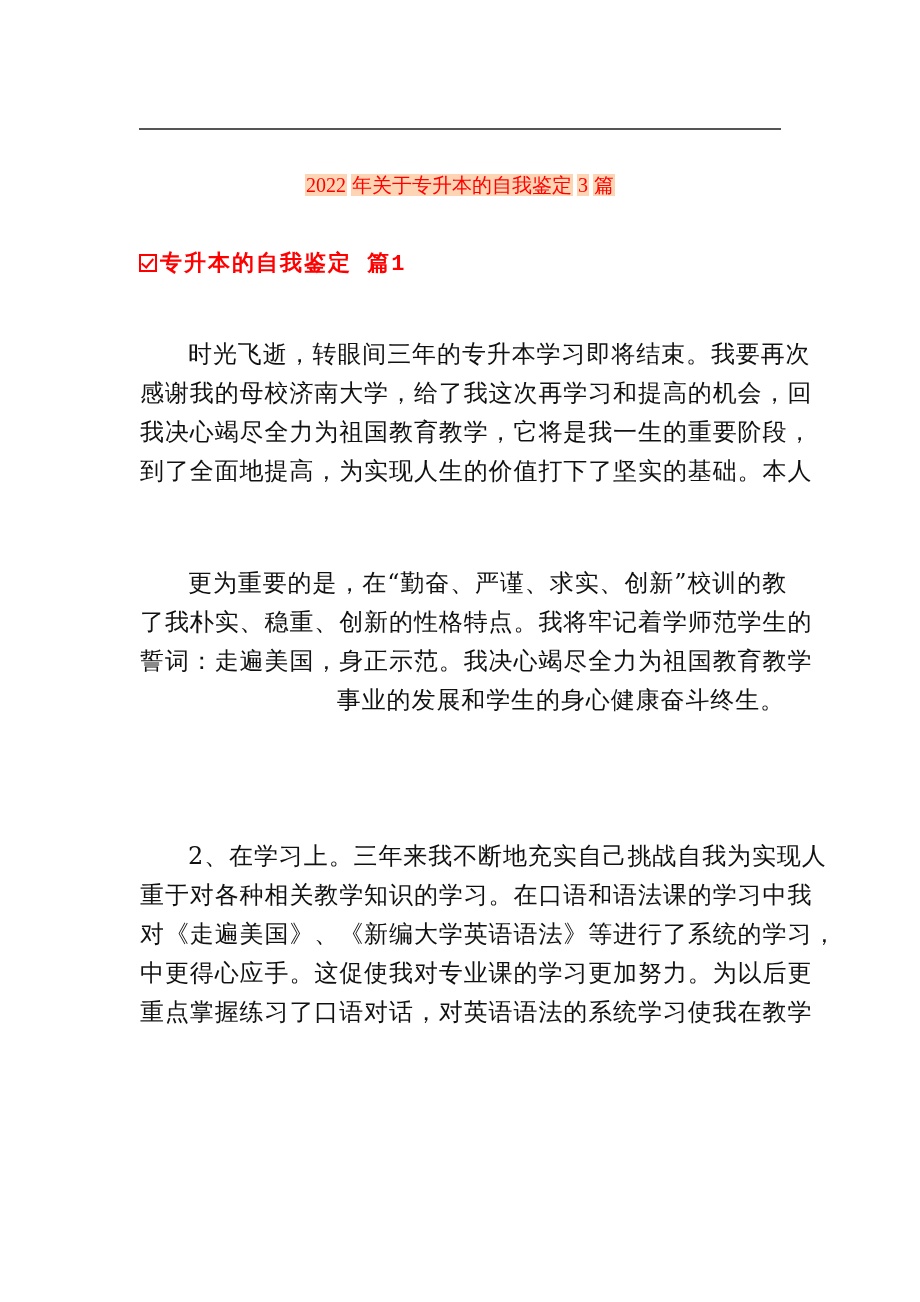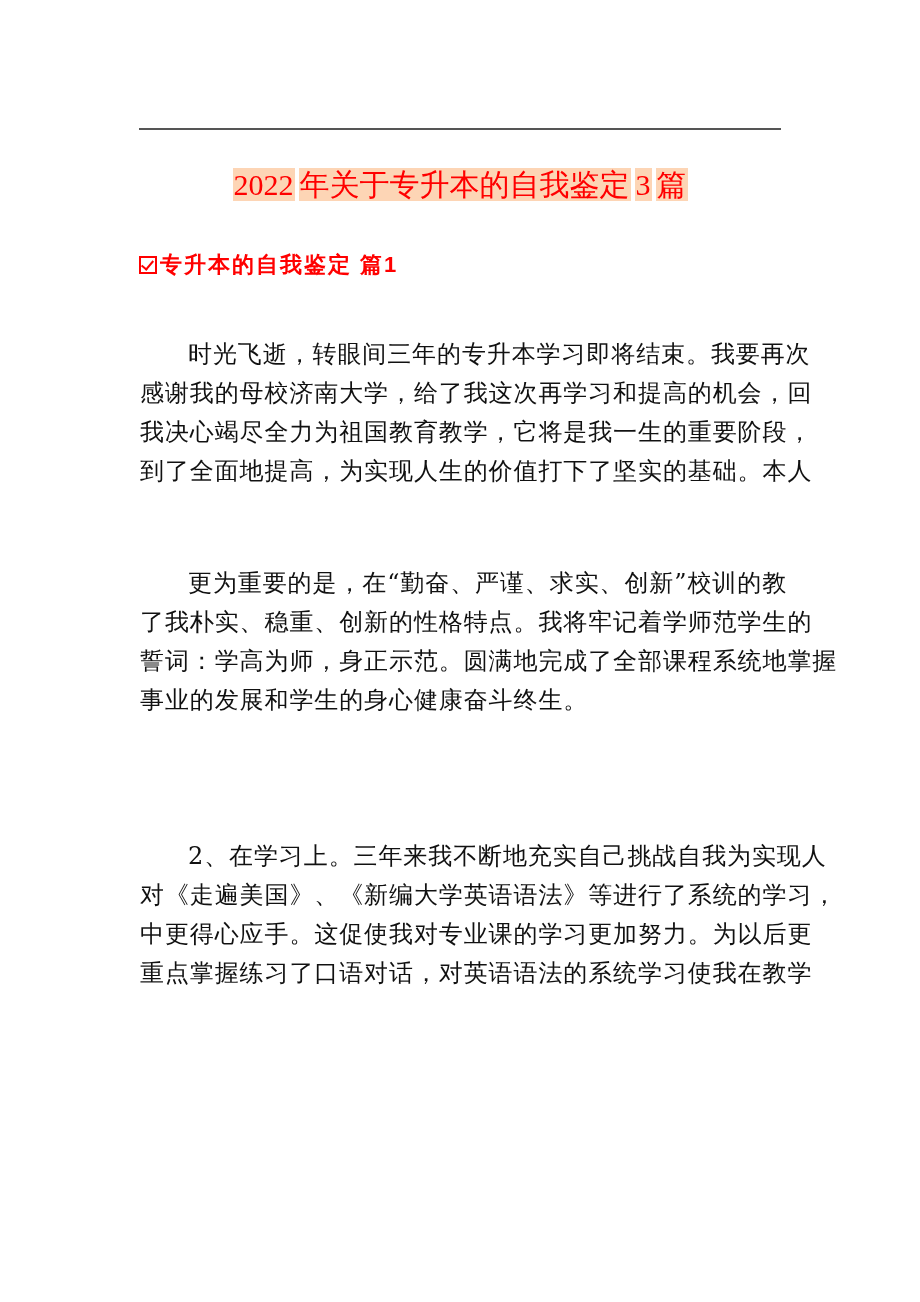--- a/index.html
+++ b/index.html
@@ -1,33 +1,33 @@
 <!DOCTYPE html>
 <html><head>
 <meta charset="utf-8">
 <style>
   html, body { margin: 0; padding: 0; background: #ffffff; }
   body { width: 920px; height: 1302px; position: relative; overflow: hidden;
          font-family: "DejaVu Serif", "Liberation Serif", serif; color: #111; }
   .rule { position: absolute; left: 139px; top: 128px; width: 642px; height: 2px; background: #555; }
   .title { position: absolute; left: 0; top: 163px; width: 920px; text-align: center;
-           font-size: 30px; line-height: 44px; color: #ff0000; white-space: nowrap;
+           font-size: 20px; line-height: 44px; color: #ff0000; white-space: nowrap;
            font-family: "Liberation Serif", "DejaVu Serif", serif; }
   .title span { background: #fdd5b5; padding: 0 1px; }
   .title .gap { background: transparent; padding: 0 2px; }
   .section-heading { position: absolute; left: 139px; top: 250px; font-size: 22px; line-height: 30px;
            color: #ff0000; font-weight: bold; white-space: nowrap; letter-spacing: 2px;
-           font-family: Liberation Sans, sans-serif; }
+           font-family: Liberation Mono, monospace; }
   .section-heading .check { display: inline-block; width: 18px; height: 18px; border: 2px solid #ff0000;
            position: relative; vertical-align: -2px; margin-right: 3px; box-sizing: border-box; }
   .section-heading .check::after { content: ""; position: absolute; left: 3px; top: 0px; width: 5px; height: 10px;
            border-right: 2px solid #ff0000; border-bottom: 2px solid #ff0000; transform: rotate(40deg); }
   .para { position: absolute; left: 140px; width: 645px; }
   .line { display: block; height: 39px; line-height: 39px; font-size: 24px; white-space: nowrap;
-          letter-spacing: 0.9px; }
+          letter-spacing: 0.9px; text-align: right; }
   .line.first { text-indent: 48px; }
 </style>
 </head>
 <body>
 
 <div class="rule"></div>
 
 <div class="title"><span>2022</span><span class="gap"></span><span>年关于专升本的自我鉴定</span><span class="gap"></span><span>3</span><span class="gap"></span><span>篇</span></div>
 
 <div class="section-heading"><span class="check"></span><span>专升本的自我鉴定 篇1</span></div>
@@ -35,22 +35,23 @@
 <div class="para" style="top:335px;">
   <span class="line first">时光飞逝，转眼间三年的专升本学习即将结束。我要再次</span>
   <span class="line">感谢我的母校济南大学，给了我这次再学习和提高的机会，回</span>
   <span class="line">我决心竭尽全力为祖国教育教学，它将是我一生的重要阶段，</span>
   <span class="line">到了全面地提高，为实现人生的价值打下了坚实的基础。本人</span>
 </div>
 
 <div class="para" style="top:564px;">
   <span class="line first">更为重要的是，在“勤奋、严谨、求实、创新”校训的教</span>
   <span class="line">了我朴实、稳重、创新的性格特点。我将牢记着学师范学生的</span>
-  <span class="line">誓词：学高为师，身正示范。圆满地完成了全部课程系统地掌握</span>
+  <span class="line">誓词：走遍美国，身正示范。我决心竭尽全力为祖国教育教学</span>
   <span class="line">事业的发展和学生的身心健康奋斗终生。</span>
 </div>
 
 <div class="para" style="top:837px;">
   <span class="line first">2、在学习上。三年来我不断地充实自己挑战自我为实现人</span>
+  <span class="line">重于对各种相关教学知识的学习。在口语和语法课的学习中我</span>
   <span class="line">对《走遍美国》、《新编大学英语语法》等进行了系统的学习，</span>
   <span class="line">中更得心应手。这促使我对专业课的学习更加努力。为以后更</span>
   <span class="line">重点掌握练习了口语对话，对英语语法的系统学习使我在教学</span>
 </div>
 
 </body></html>

